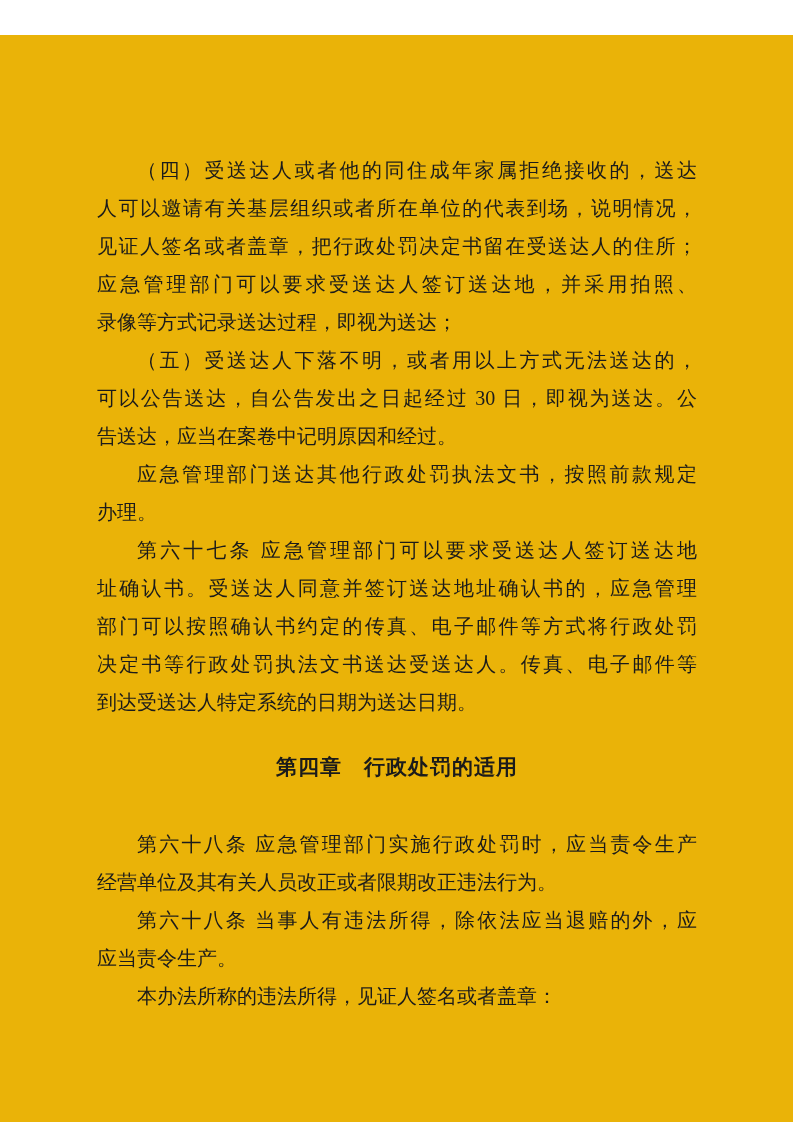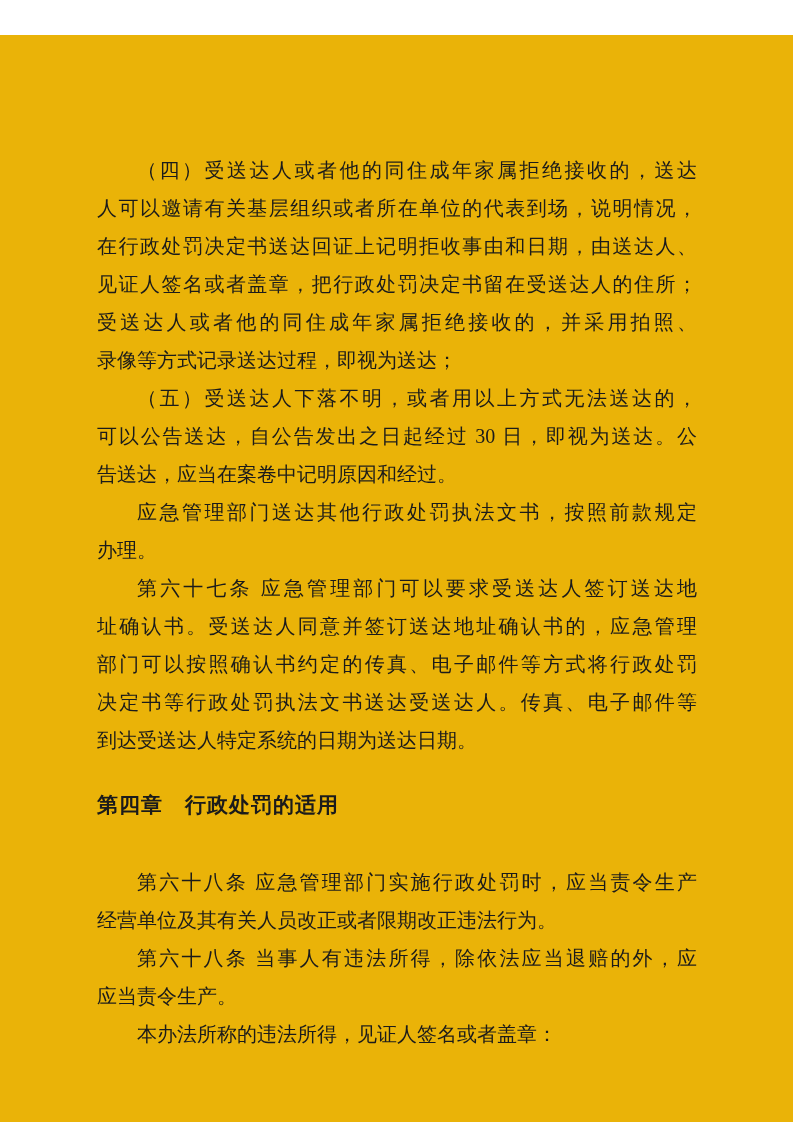--- a/index.html
+++ b/index.html
@@ -37,36 +37,35 @@
   }
   .line.indent {
     text-indent: 2em;
   }
   .chapter {
     font-family: "Liberation Sans", "DejaVu Sans", sans-serif;
     font-weight: bold;
     font-size: 21px;
     line-height: 38px;
     height: 38px;
-    text-align: left;
+    text-align: center;
     margin: 27px 0 39px 0;
     letter-spacing: 1px;
   }
 </style>
 </head>
 <body>
 
 <div class="page">
   <div class="textblock">
 
     <div class="line indent">（四）受送达人或者他的同住成年家属拒绝接收的，送达</div>
     <div class="line">人可以邀请有关基层组织或者所在单位的代表到场，说明情况，</div>
-    <div class="line">在行政处罚决定书送达回证上记明拒收事由和日期，由送达人、</div>
     <div class="line">见证人签名或者盖章，把行政处罚决定书留在受送达人的住所；</div>
-    <div class="line">受送达人或者他的同住成年家属拒绝接收的，并采用拍照、</div>
+    <div class="line">应急管理部门可以要求受送达人签订送达地，并采用拍照、</div>
     <div class="line end">录像等方式记录送达过程，即视为送达；</div>
     <div class="line indent">（五）受送达人下落不明，或者用以上方式无法送达的，</div>
     <div class="line">可以公告送达，自公告发出之日起经过 30 日，即视为送达。公</div>
     <div class="line end">告送达，应当在案卷中记明原因和经过。</div>
     <div class="line indent">应急管理部门送达其他行政处罚执法文书，按照前款规定</div>
     <div class="line end">办理。</div>
     <div class="line indent">第六十七条 应急管理部门可以要求受送达人签订送达地</div>
     <div class="line">址确认书。受送达人同意并签订送达地址确认书的，应急管理</div>
     <div class="line">部门可以按照确认书约定的传真、电子邮件等方式将行政处罚</div>
     <div class="line">决定书等行政处罚执法文书送达受送达人。传真、电子邮件等</div>

